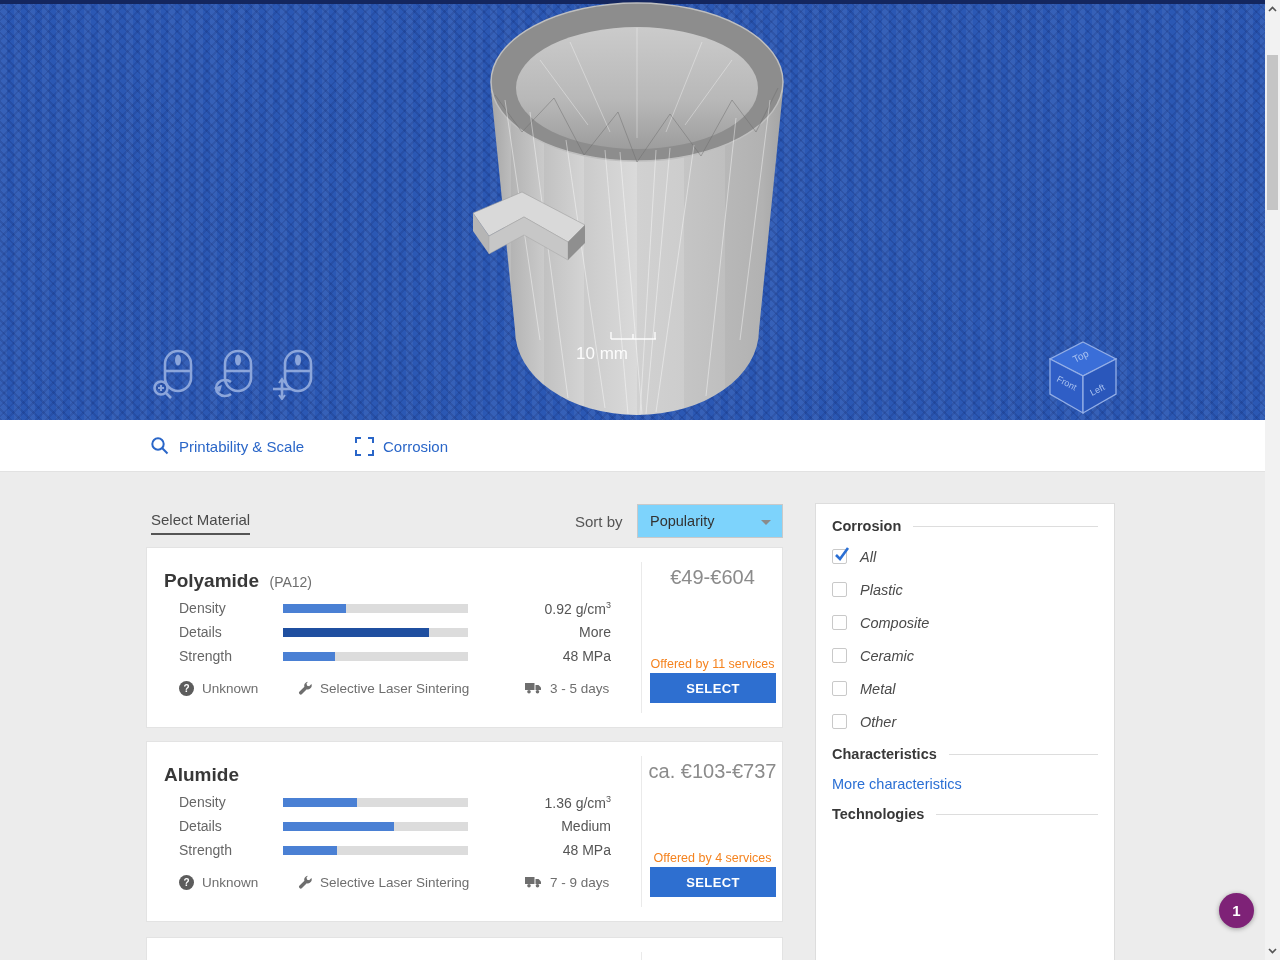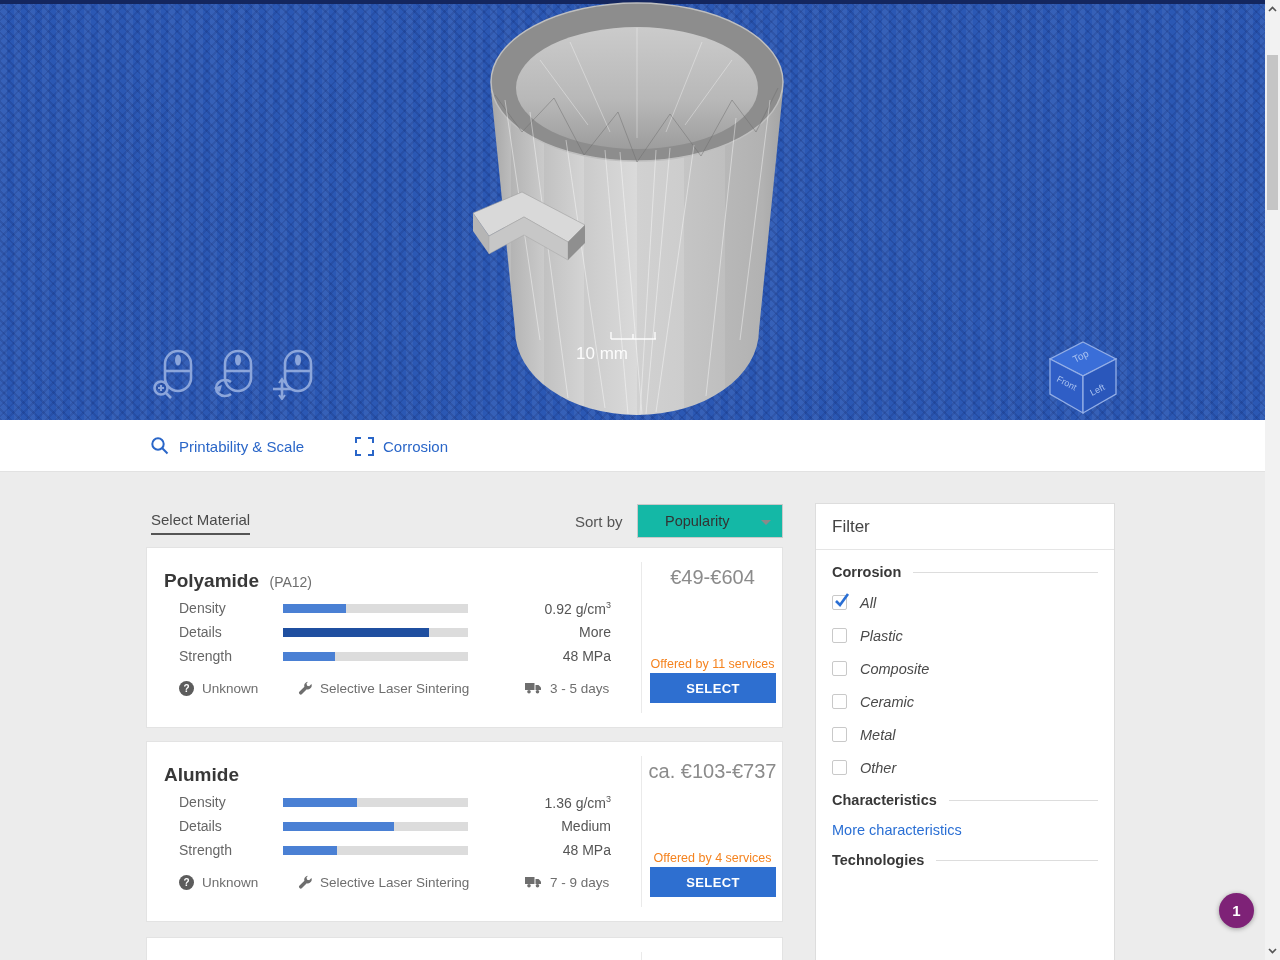--- a/index.html
+++ b/index.html
@@ -26,22 +26,22 @@
 
   
   .vtoolbar { position:absolute; left:0; top:420px; width:1265px; height:52px; background:#fff; border-bottom:1px solid #e2e2e2; }
   .vbtn { position:absolute; top:0; height:52px; display:flex; align-items:center; gap:9px; color:#2a66c8; font-size:15px; cursor:pointer; }
   .vbtn-printability { left:150px; }
   .vbtn-fullscreen { left:355px; }
 
   
   .select-material { position:absolute; left:151px; top:511px; font-size:15px; color:#4a4a4a; padding-bottom:5px; border-bottom:2px solid #555; }
   .sort-label { position:absolute; left:575px; top:513px; font-size:15px; color:#555; }
-  .sort-dd { position:absolute; left:637px; top:504px; width:146px; height:34px; background:#14b8a6; border:1px solid #c9c9c9;
-             font-size:14.5px; color:#333; line-height:32px; padding-left:27px; }
+  .sort-dd { position:absolute; left:637px; top:504px; width:146px; height:34px; background:#7dd3fc; border:1px solid #c9c9c9;
+             font-size:14.5px; color:#333; line-height:32px; padding-left:12px; }
   .sort-caret { position:absolute; right:11px; top:15px; width:0; height:0; border-left:5px solid transparent; border-right:5px solid transparent; border-top:5px solid #8a8a8a; }
 
   
   .card { position:absolute; left:146px; width:637px; height:181px; background:#fff; border:1px solid #e3e3e3; }
   .card-1 { top:547px; } .card-2 { top:741px; } .card-3 { top:937px; height:60px; }
   .card-right { position:absolute; top:14px; bottom:14px; left:494px; width:142px; border-left:1px solid #eaeaea; }
   .card-title { position:absolute; left:17px; top:22px; }
   .mat-name { font-size:19px; font-weight:bold; color:#383838; }
   .mat-code { font-size:14px; color:#6e6e6e; margin-left:6px; }
   .spec { position:absolute; left:32px; width:432px; height:20px; display:flex; align-items:center; }
@@ -340,21 +340,20 @@
       <div class="offer" style="color: rgb(245, 131, 31);">Offered by 4 services</div>
       <button class="select-btn" style="background-color: rgb(46, 111, 208);">SELECT</button>
     </div>
   </div>
 
   <div class="card card-3">
     <div class="card-divider-only"></div>
   </div>
 
   <div class="filter-panel">
-    <div class="filter-title">Filter</div>
     <div class="filter-body">
       <div class="fsection-heading">Corrosion</div>
 
       <div class="opt mat-opt">
         <span class="cbox checked">
             <svg class="tick" width="18" height="18" viewBox="0 0 18 18">
               <path d="M3 10 L7 14 L15 3" stroke="#2a6fd4" stroke-width="2.6" fill="none"></path>
             </svg>
           </span>
         <span class="opt-label">All</span>

